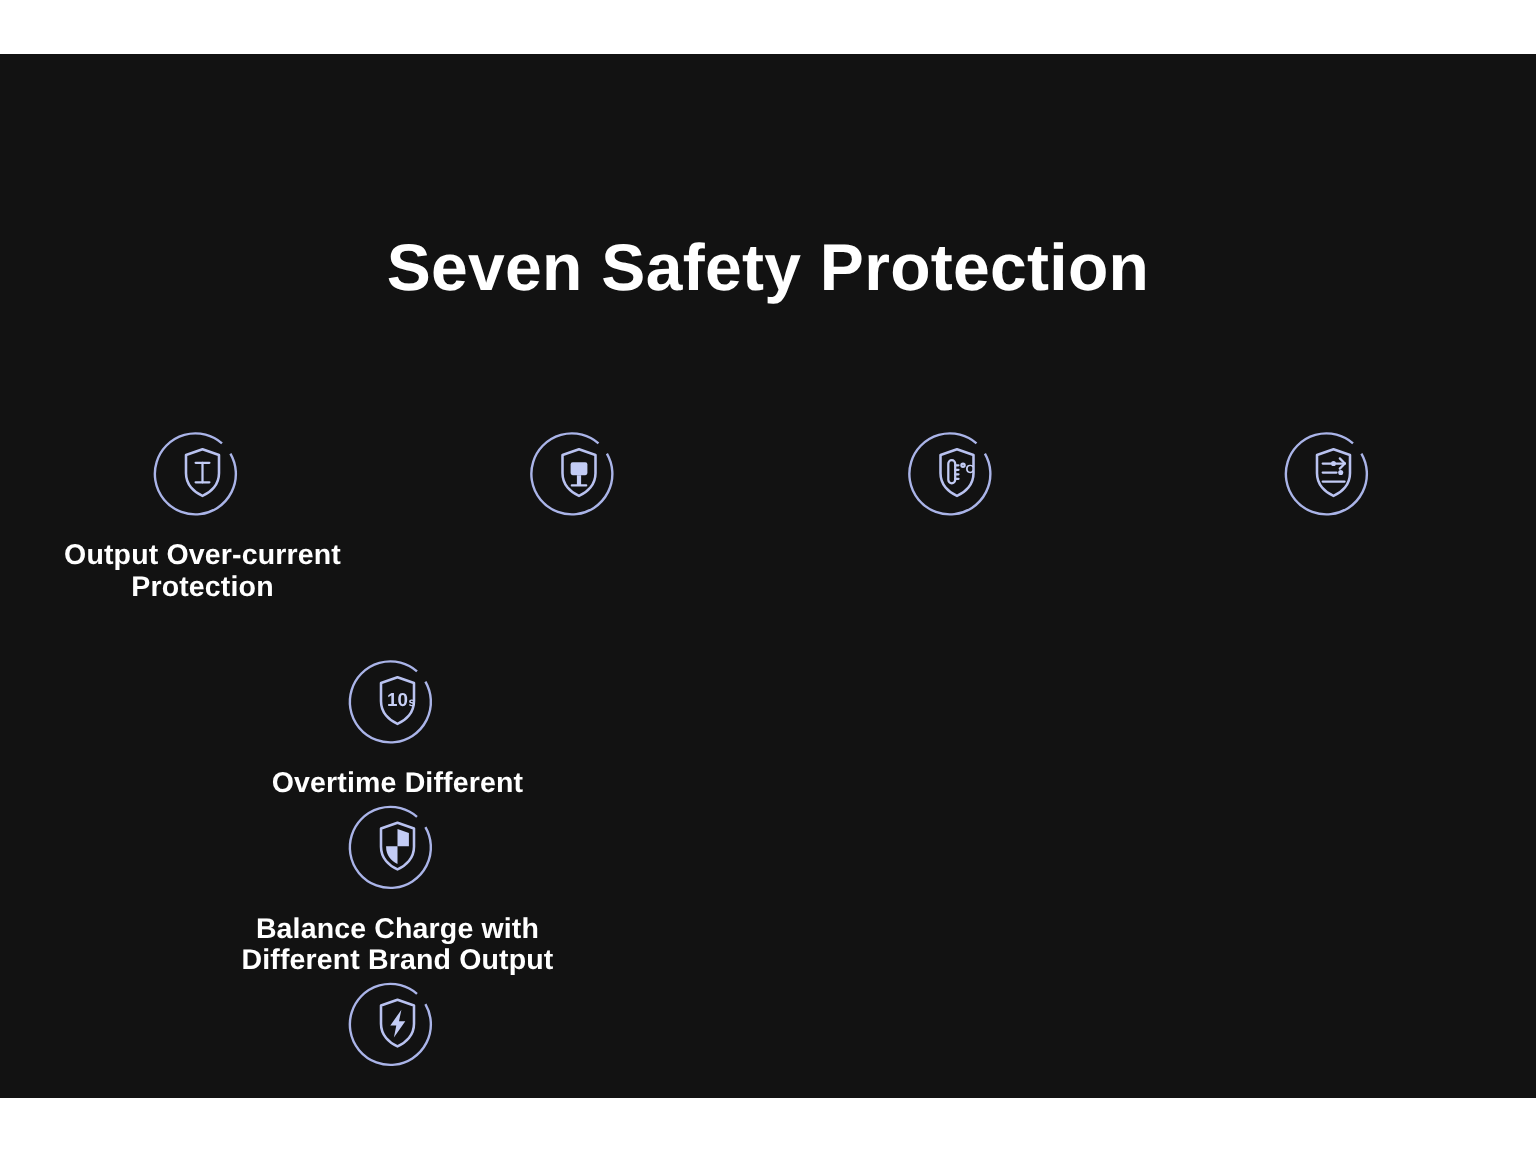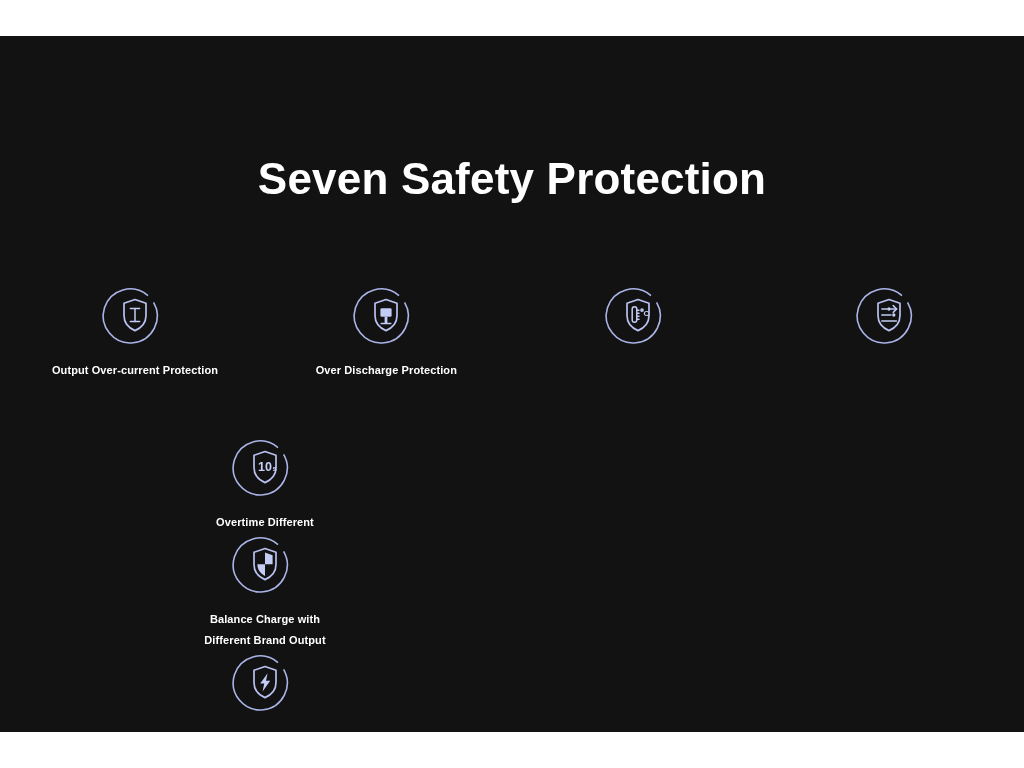--- a/index.html
+++ b/index.html
@@ -89,21 +89,21 @@
 
   .icon-wrap {
     width: 62px;
     height: 62px;
     display: block;
   }
 
   .feature-label {
     margin-top: 14px;
     color: #ffffff;
-    font-size: 11px;
+    font-size: 19px;
     font-weight: bold;
     text-align: center;
     line-height: 21px;
     letter-spacing: 0.1px;
     white-space: pre-line;
   }
 
   svg { display: block; overflow: visible; }
   .ring { fill: none; stroke: #aab4e8; stroke-width: 1.6; }
   .shield { fill: none; stroke: #b9c2f0; stroke-width: 1.7; stroke-linejoin: round; }
@@ -139,21 +139,20 @@
       <div class="feature">
         <span class="icon-wrap">
           <svg viewBox="0 0 62 62" width="62" height="62">
             <path class="ring" d="M49.6 18.4 A27 27 0 1 1 44 11.6"></path>
             <path class="shield" d="M31 15.5 L42 19.3 L42 31.5 C42 39.2 36.6 44.2 31 46.6 C25.4 44.2 20 39.2 20 31.5 L20 19.3 Z"></path>
             <rect class="glyph-fill" x="25.4" y="24.2" width="11.2" height="8.6" rx="1.4"></rect>
             <rect class="glyph-fill" x="29.6" y="32.8" width="2.8" height="6.6"></rect>
             <line class="glyph" x1="26.2" y1="39.6" x2="35.8" y2="39.6"></line>
           </svg>
         </span>
-        <span class="feature-label">Over Discharge Protection</span>
       </div>
 
       <div class="feature">
         <span class="icon-wrap">
           <svg viewBox="0 0 62 62" width="62" height="62">
             <path class="ring" d="M49.6 18.4 A27 27 0 1 1 44 11.6"></path>
             <path class="shield" d="M31 15.5 L42 19.3 L42 31.5 C42 39.2 36.6 44.2 31 46.6 C25.4 44.2 20 39.2 20 31.5 L20 19.3 Z"></path>
             <rect class="glyph" x="25.2" y="22.8" width="4.6" height="15.4" rx="2.3"></rect>
             <line class="glyph" x1="29.8" y1="26.2" x2="32.0" y2="26.2"></line>
             <line class="glyph" x1="29.8" y1="29.2" x2="32.0" y2="29.2"></line>

